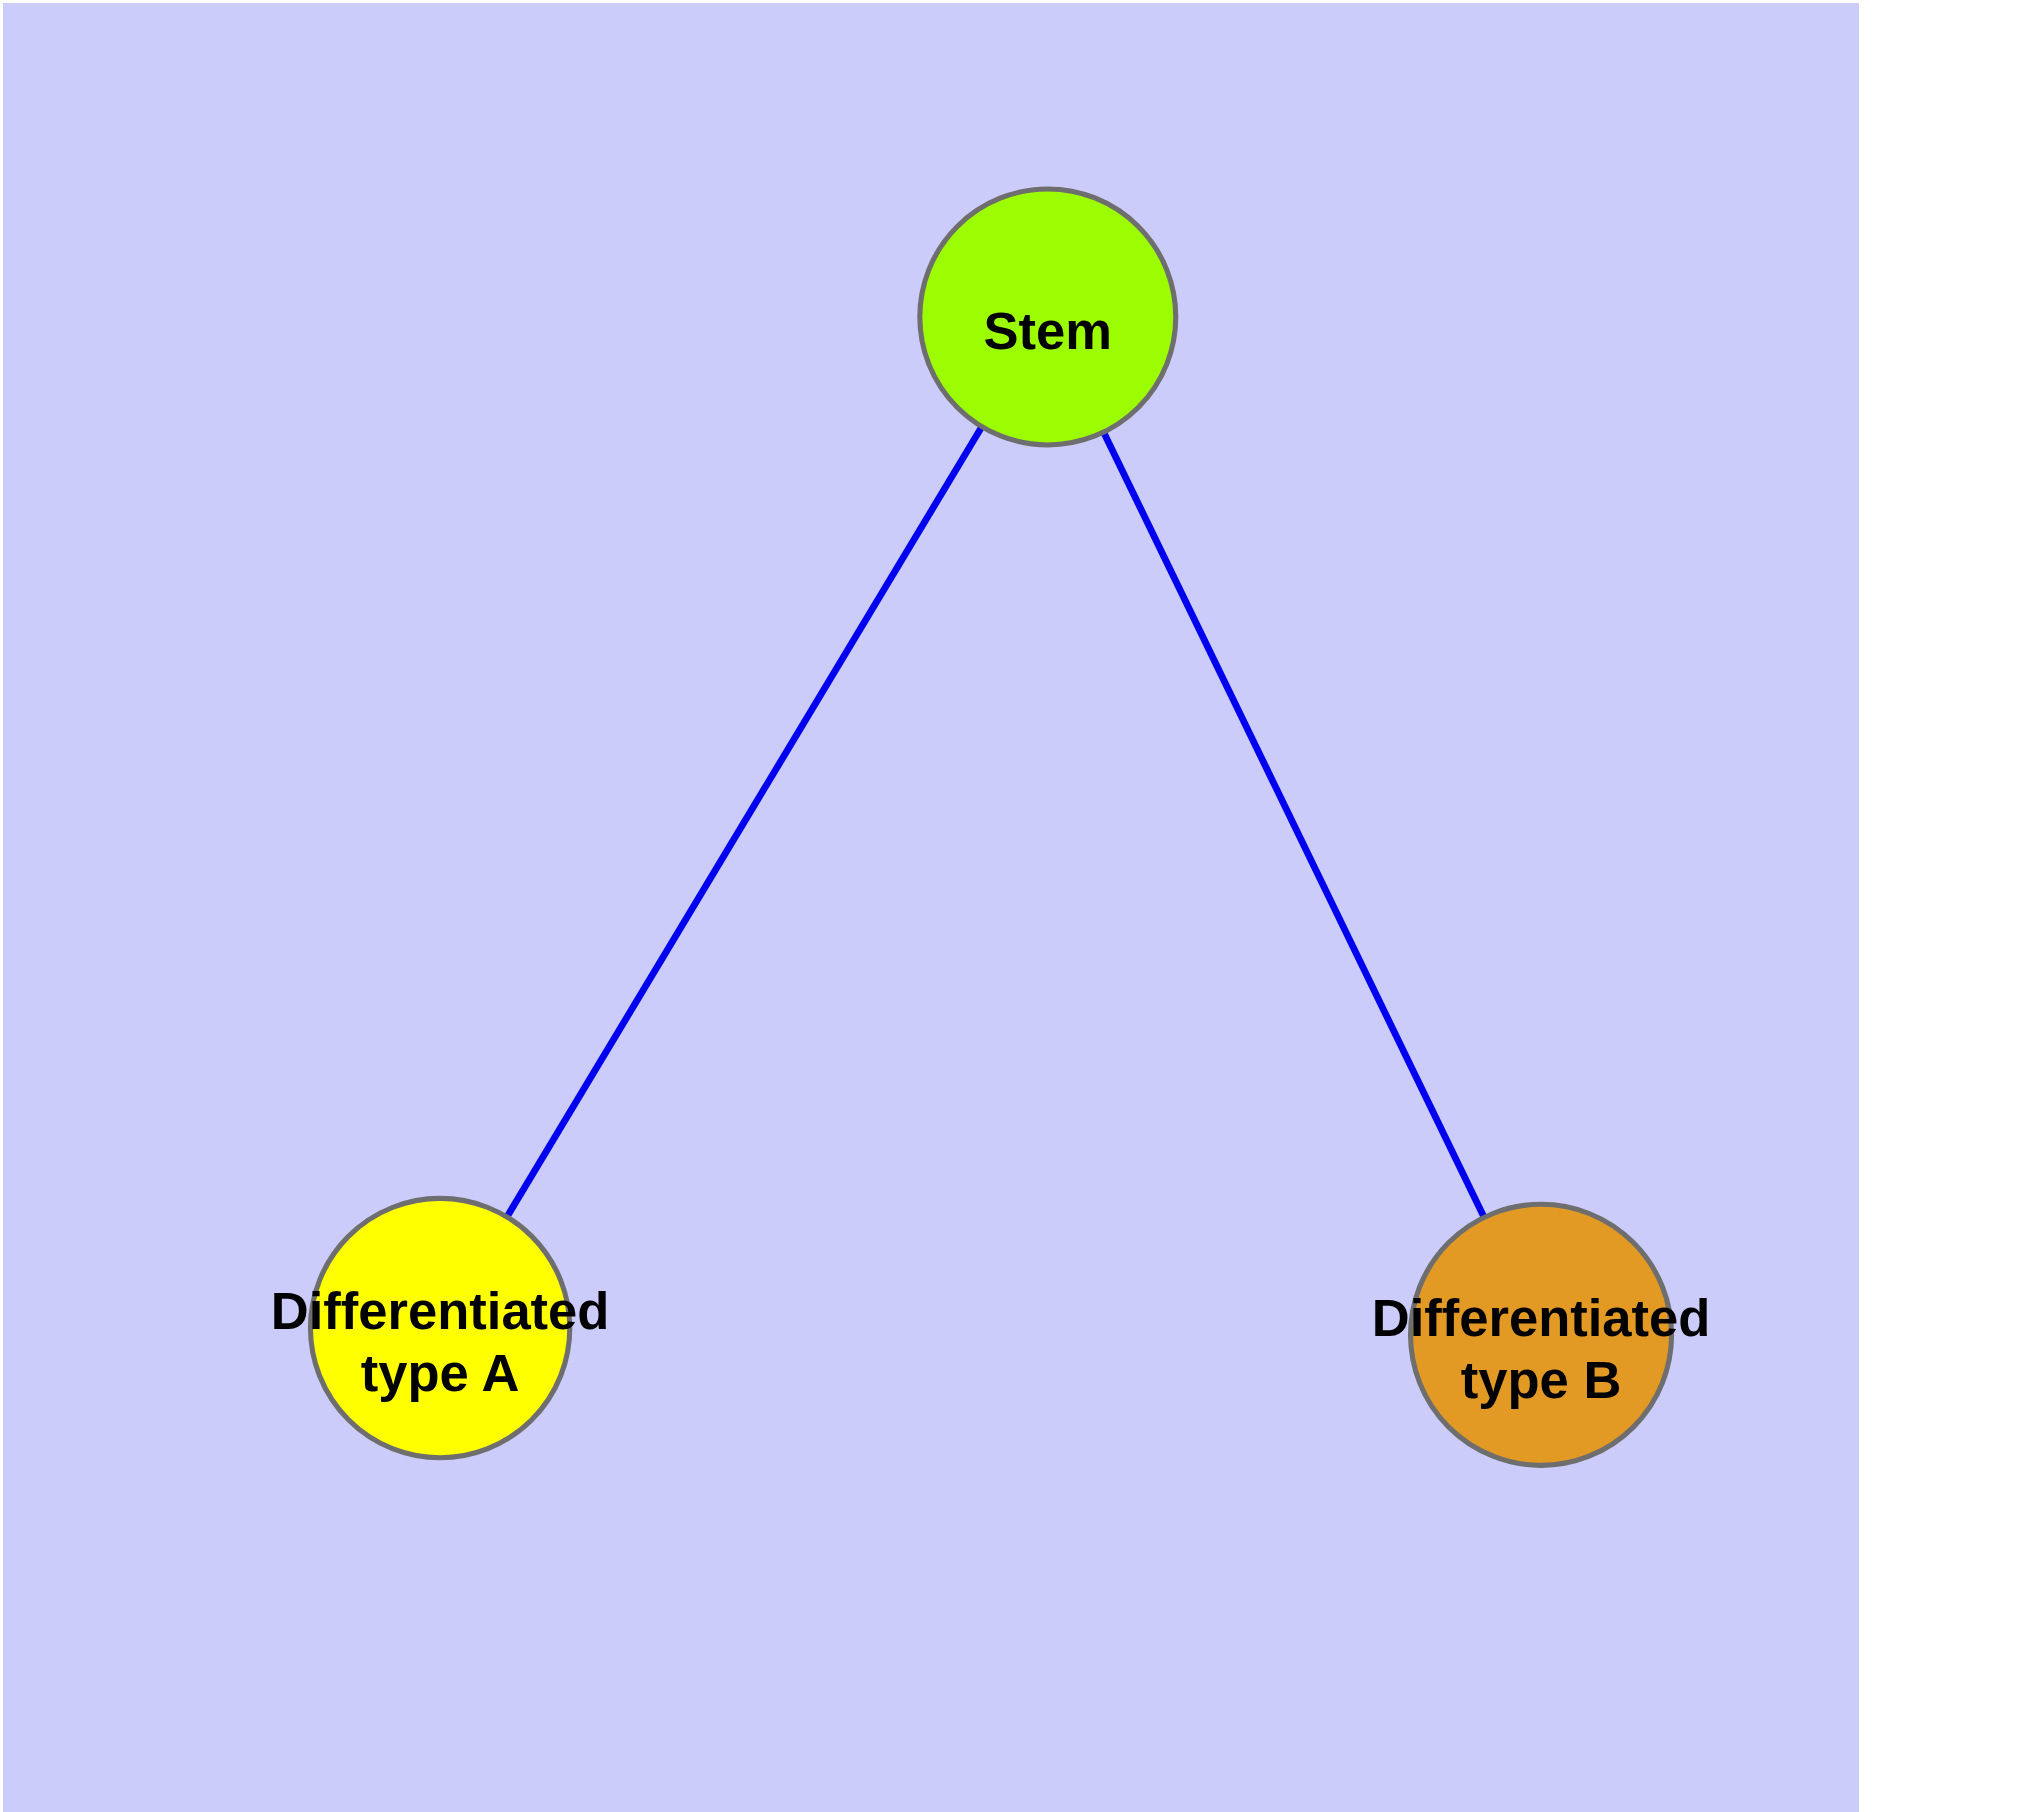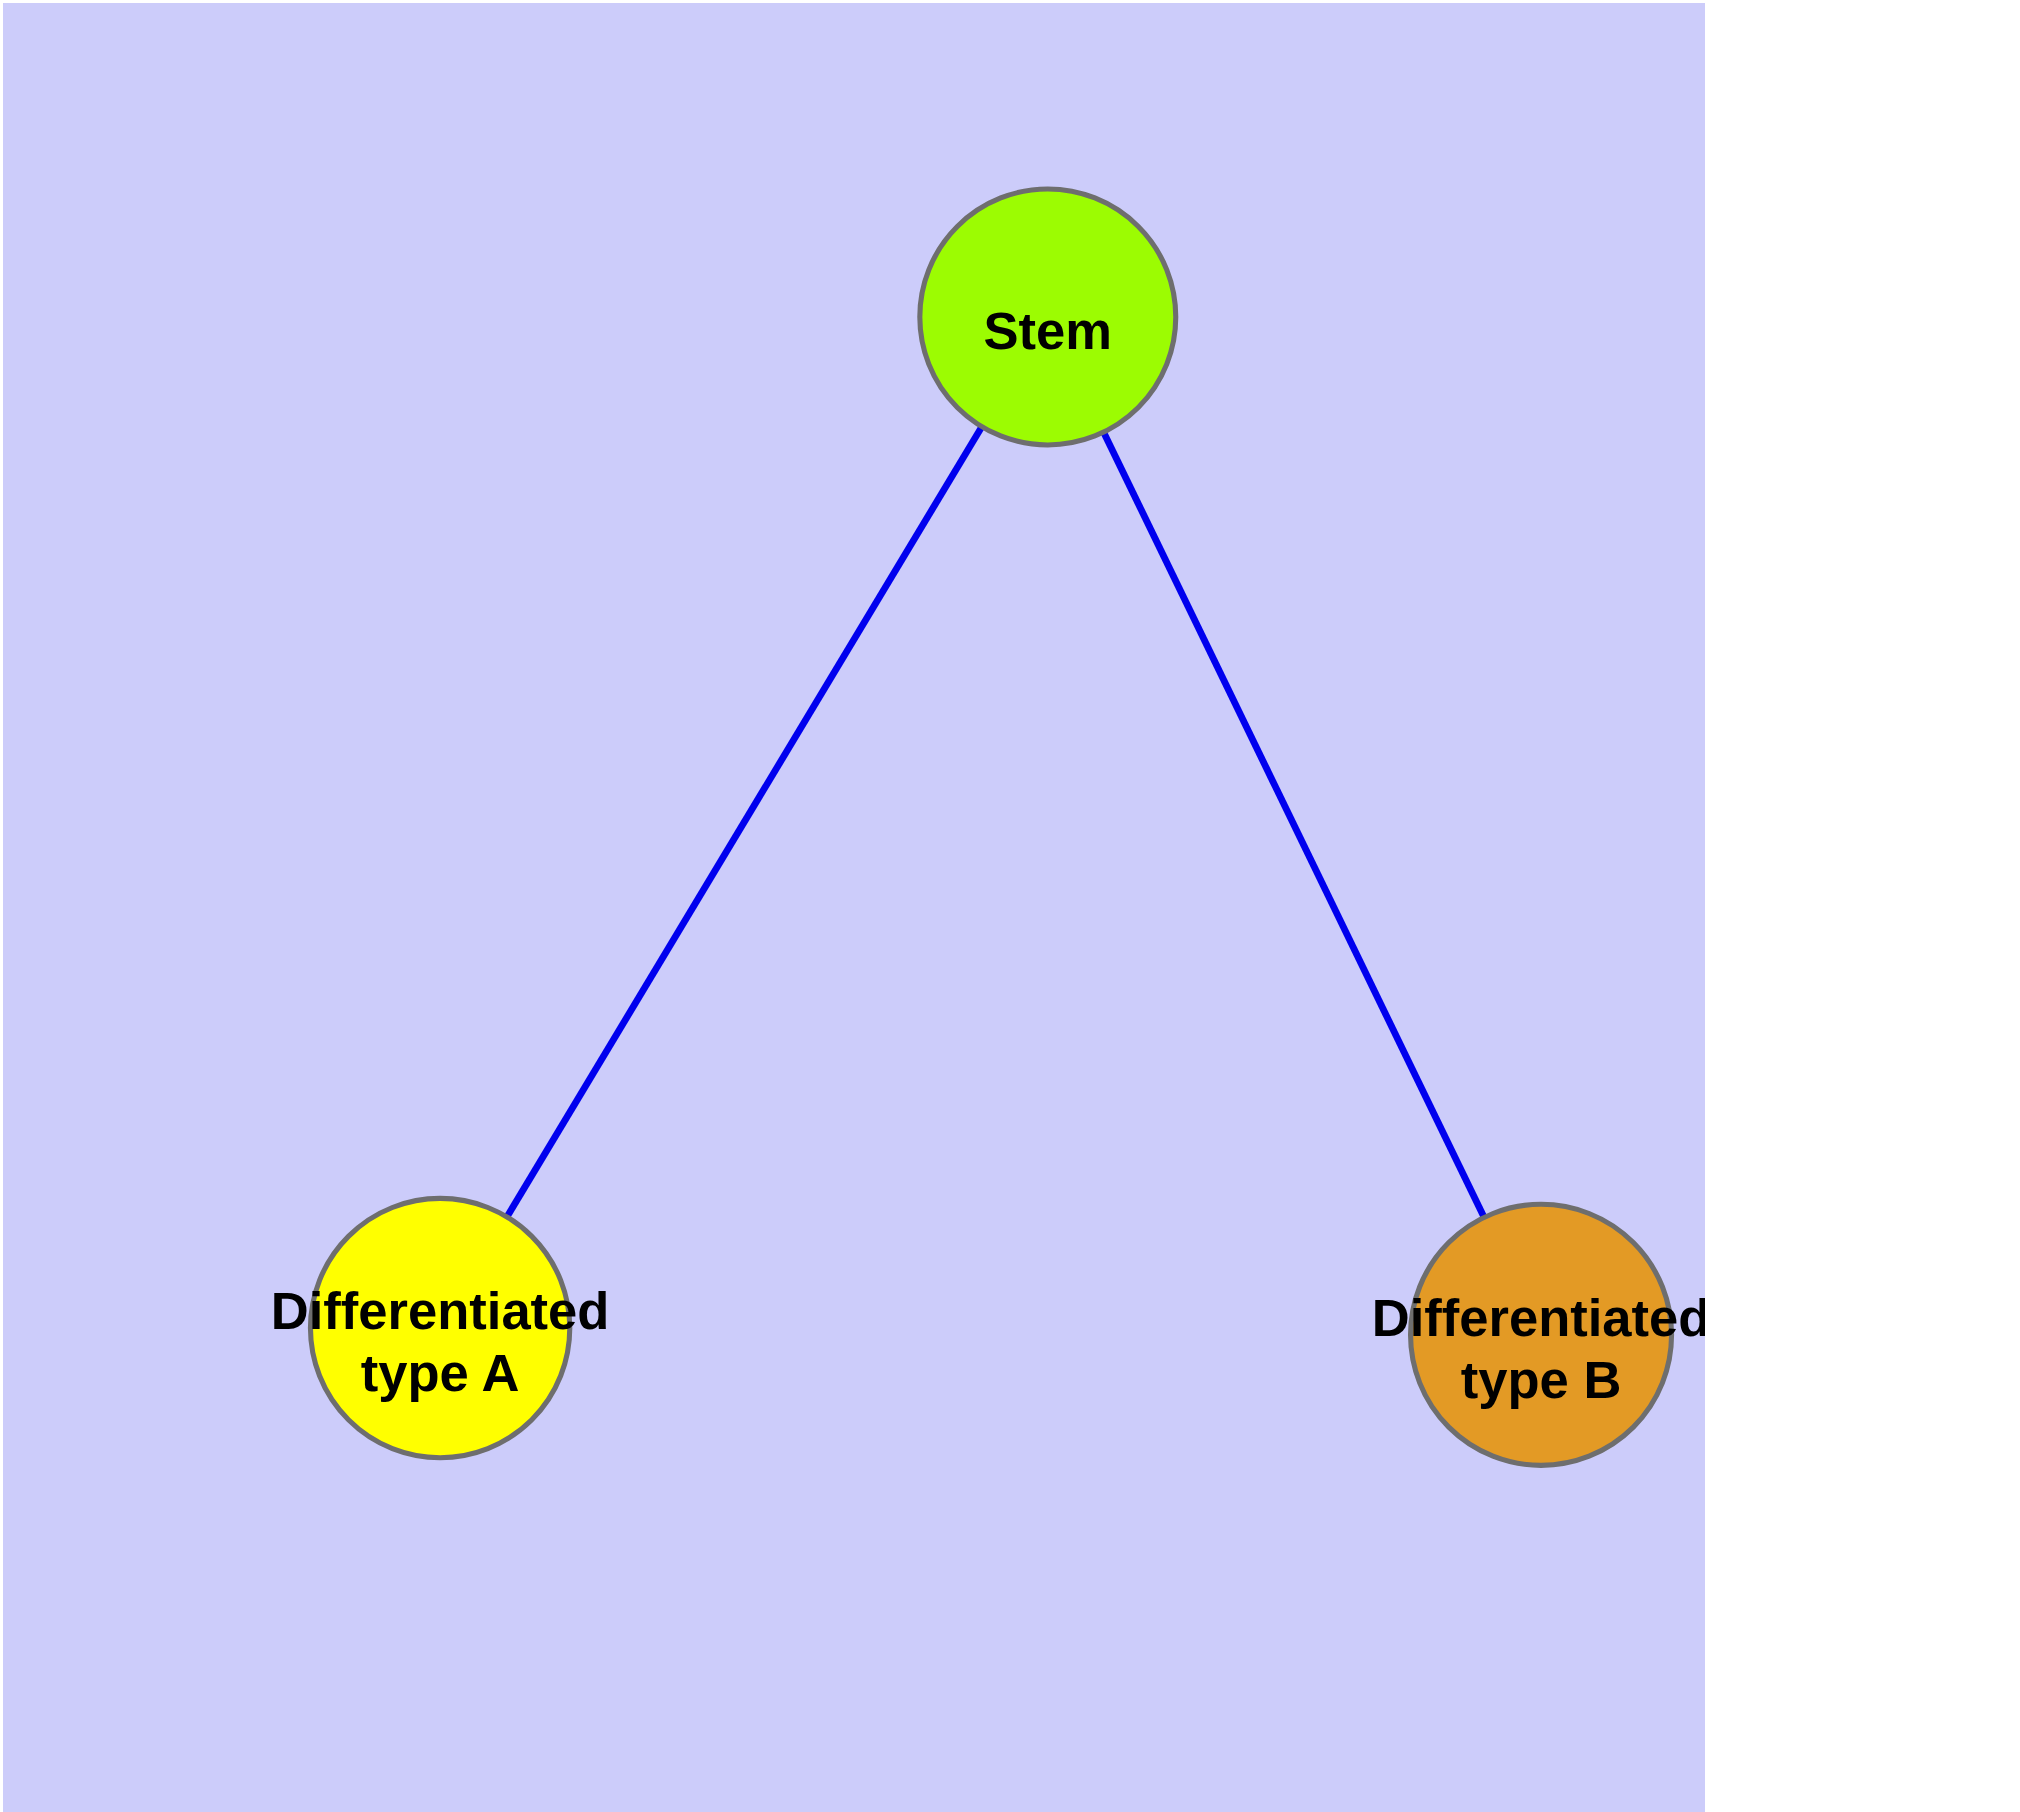--- a/index.html
+++ b/index.html
@@ -2,21 +2,21 @@
 <html style="font-size:13.6px"><head>
 <meta charset="utf-8">
 <style>
   html, body {
     margin: 0;
     padding: 0;
     background: #ffffff;
   }
   #canvas {
     position: relative;
-    width: 1705px;
+    width: 1859px;
     height: 1812px;
     background: #ffffff;
     overflow: hidden;
     font-family: "Liberation Sans", sans-serif;
     text-align: center;
   }
   #plot-bg {
     position: absolute;
     left: 3.4px;
     top: 3.4px;

